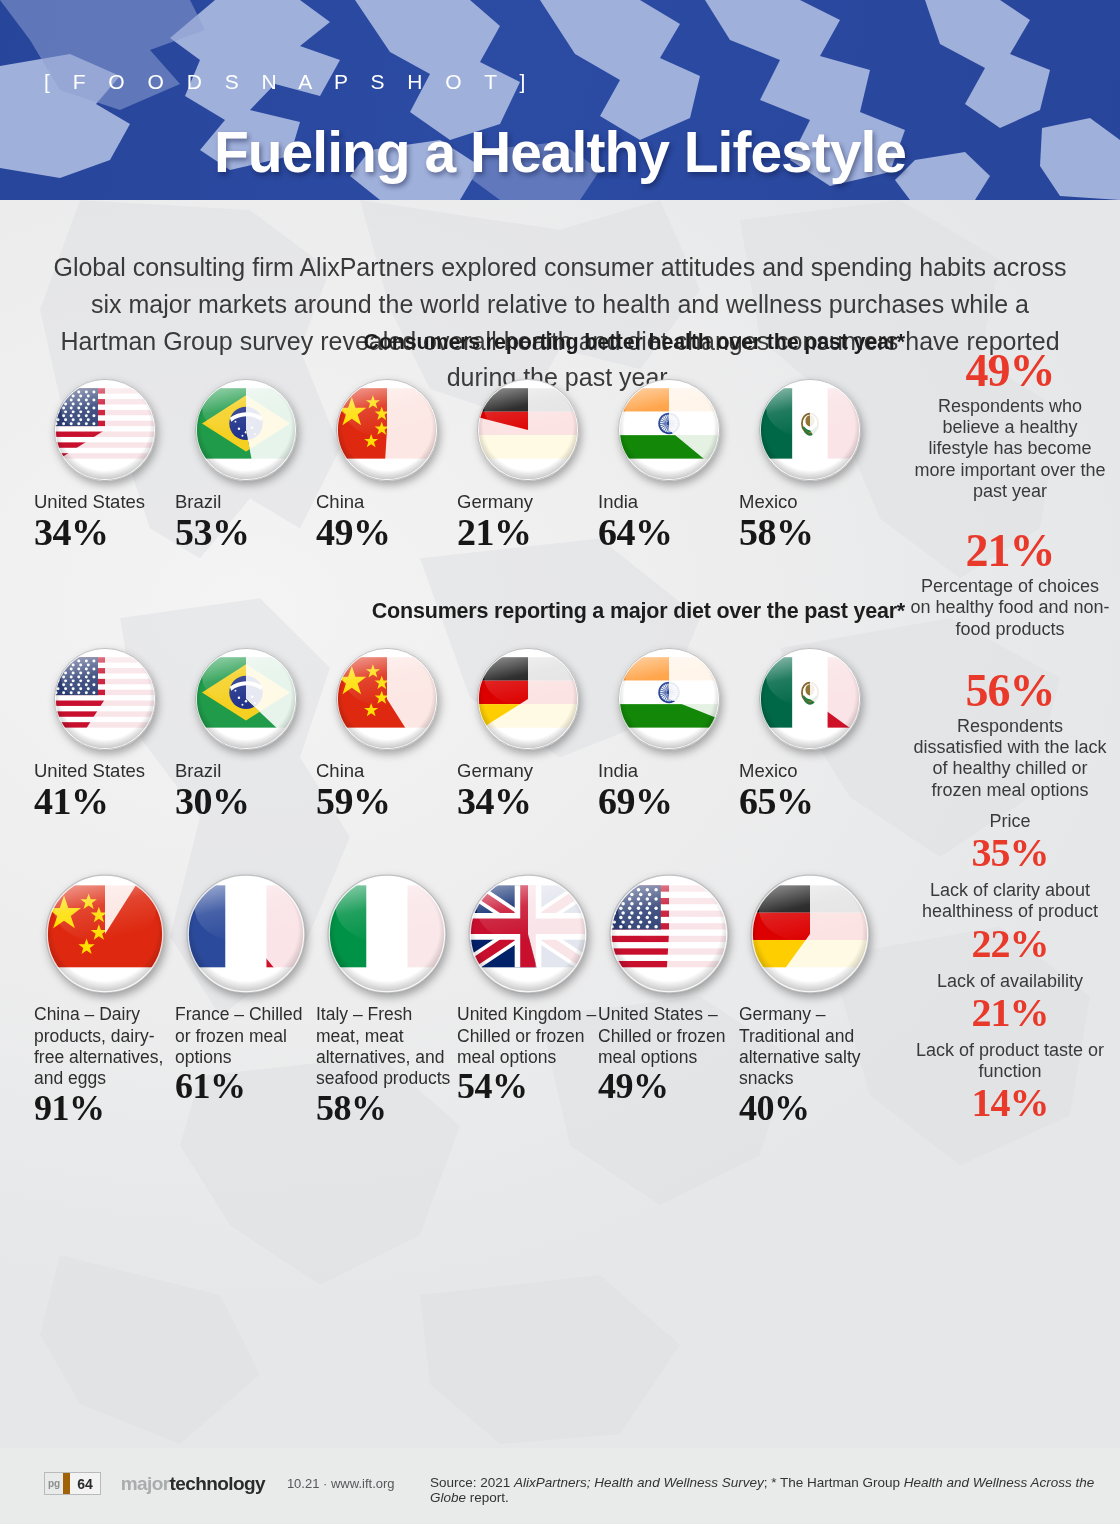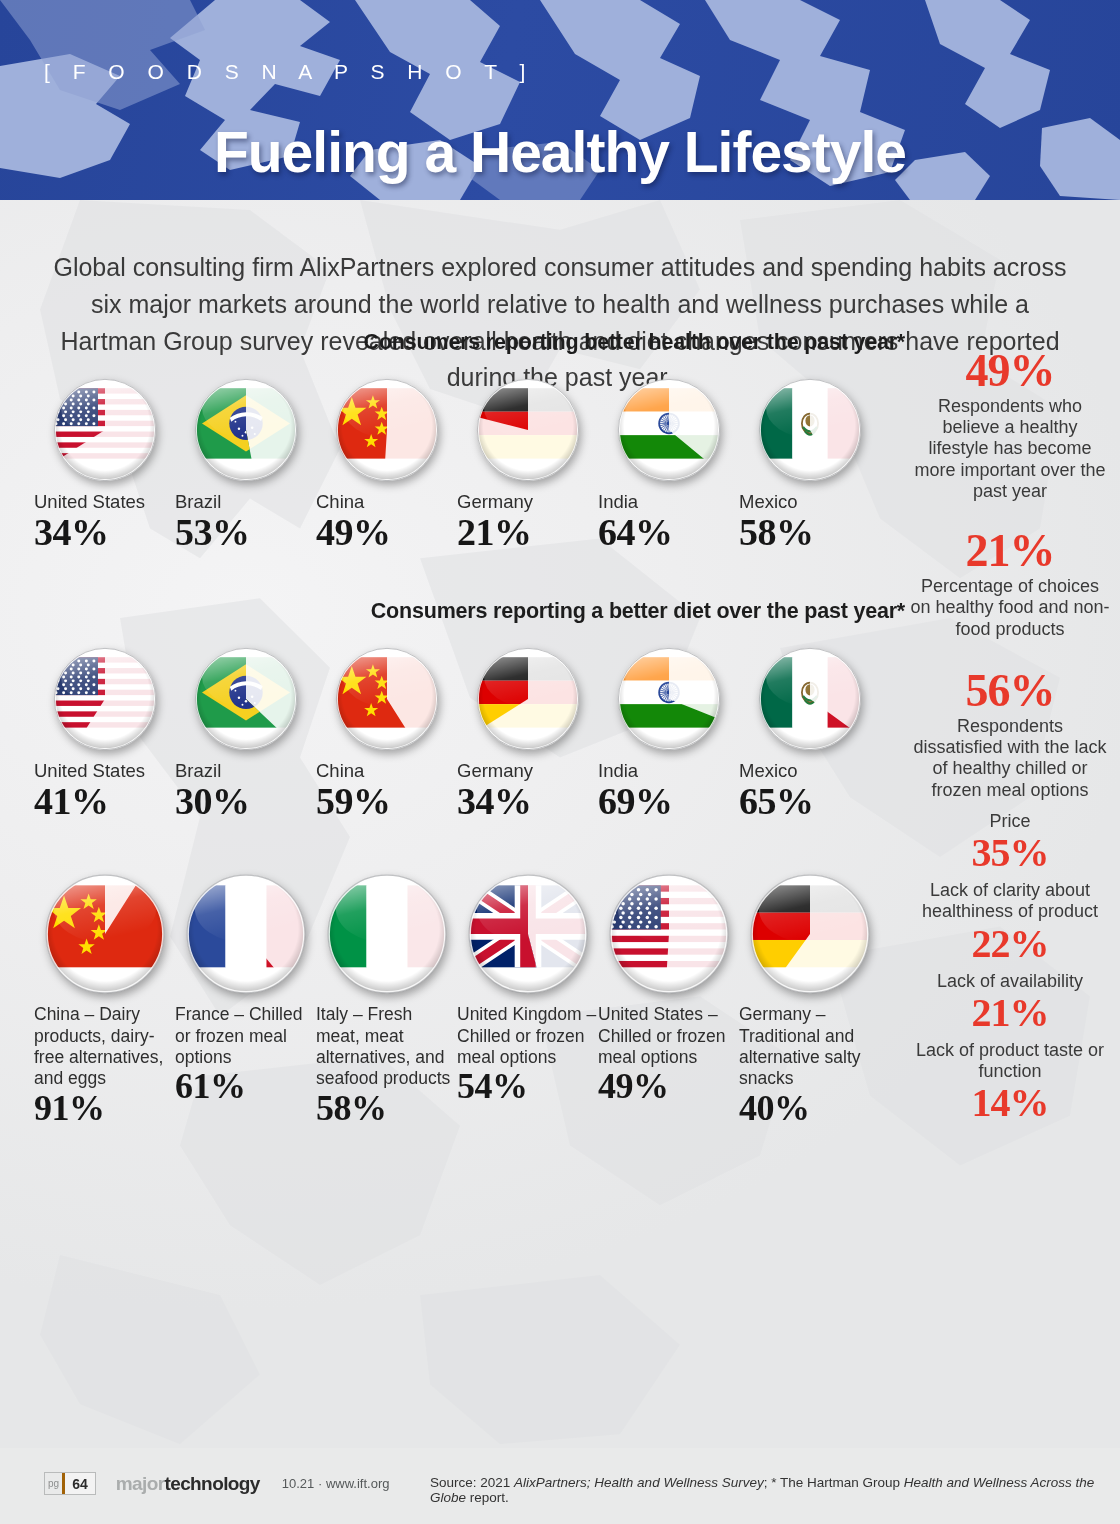--- a/index.html
+++ b/index.html
@@ -17,21 +17,21 @@
 
   
   .bodymap{position:absolute;inset:200px 0 40px 0;opacity:.55;pointer-events:none;}
   .bodymap svg{width:100%;height:100%;}
 
   
   .header{position:relative;height:200px;width:1120px;overflow:hidden;
           background:linear-gradient(100deg,#27459a 0%,#2c4ba3 45%,#27459a 100%);}
   .header .hmap{position:absolute;inset:0;}
   .header .hmap svg{width:100%;height:100%;display:block;}
-  .kicker{position:absolute;left:44px;top:60px;z-index:4;
+  .kicker{position:absolute;left:44px;top:70px;z-index:4;
           color:#ffffff;font-size:21px;font-weight:400;letter-spacing:8.5px;text-align:right;}
   .htitle{position:absolute;left:0;right:0;top:124px;text-align:center;z-index:4;
           color:#ffffff;font-size:57px;font-weight:bold;letter-spacing:-1px;
           line-height:1;
           text-shadow:2px 3px 5px rgba(10,20,60,.45);}
 
   
   .intro{position:absolute;left:50px;top:224px;width:1020px;z-index:3;
          text-align:center;color:#3a3a3a;font-size:25px;line-height:1.47;}
 
@@ -72,21 +72,21 @@
   .barrier .lbl{font-size:18px;color:#3a3a3a;line-height:1.18;}
   .barrier .val{font-family:"Liberation Serif", serif;font-weight:bold;font-size:40px;
                 color:#e8392b;line-height:1.05;letter-spacing:-1px;}
 
   
   .footer{position:absolute;left:0;bottom:0;width:1120px;height:76px;z-index:5;
           background:#e9eaea;}
   .footer .inner{position:absolute;left:44px;top:24px;display:flex;align-items:center;gap:14px;}
   .pgbox{display:flex;align-items:stretch;border:1px solid #b9bbbb;height:21px;}
   .pgbox .pg{font-size:10px;color:#8d8f8f;padding:0 3px;display:flex;align-items:center;
-             border-right:3px solid #a16207;background:#e9eaea;}
+             border-right:7px solid #a16207;background:#e9eaea;font-weight:bold;}
   .pgbox .no{font-size:14px;font-weight:bold;color:#2b2b2b;padding:0 7px;
              display:flex;align-items:center;background:#f3f3f3;}
   .brand{font-size:19px;letter-spacing:-.6px;margin-left:6px;}
   .brand .a{color:#aaadad;font-weight:bold;}
   .brand .b{color:#2b2b2b;font-weight:bold;}
   .fmeta{font-size:13px;color:#55595a;margin-left:8px;}
   .source{position:absolute;left:430px;top:27px;font-size:13.5px;color:#333;}
   .source i{font-style:italic;}
 </style>
 </head>
@@ -535,21 +535,21 @@
                 <circle cx="50" cy="50" r="46" fill="none" stroke="#8e9093" stroke-opacity=".55" stroke-width="0.9"></circle>
               </svg>
             </div>
             <div class="cname">Mexico</div>
             <div class="cpct">58%</div>
           </div>
         </div>
     </div>
 
     <div style="margin-bottom:48px;">
-      <h2 class="sec-title s2">Consumers reporting a better diet over the past year*</h2>
+      <h2 class="sec-title s2">Consumers reporting a major diet over the past year*</h2>
       <div class="flag-row" id="row1">
           <div class="flag-cell">
             <div class="badge">
               <svg viewBox="0 0 100 100" xmlns="http://www.w3.org/2000/svg">
                 <defs>
                   <clipPath id="clip-b6">
                     <circle cx="50" cy="50" r="46"></circle>
                   </clipPath>
                   <clipPath id="wedge-b6">
                     <path d="M50,50 L50,4 A46,46 0 0 0 25.351967430966134,88.83908457309269 Z"></path>

